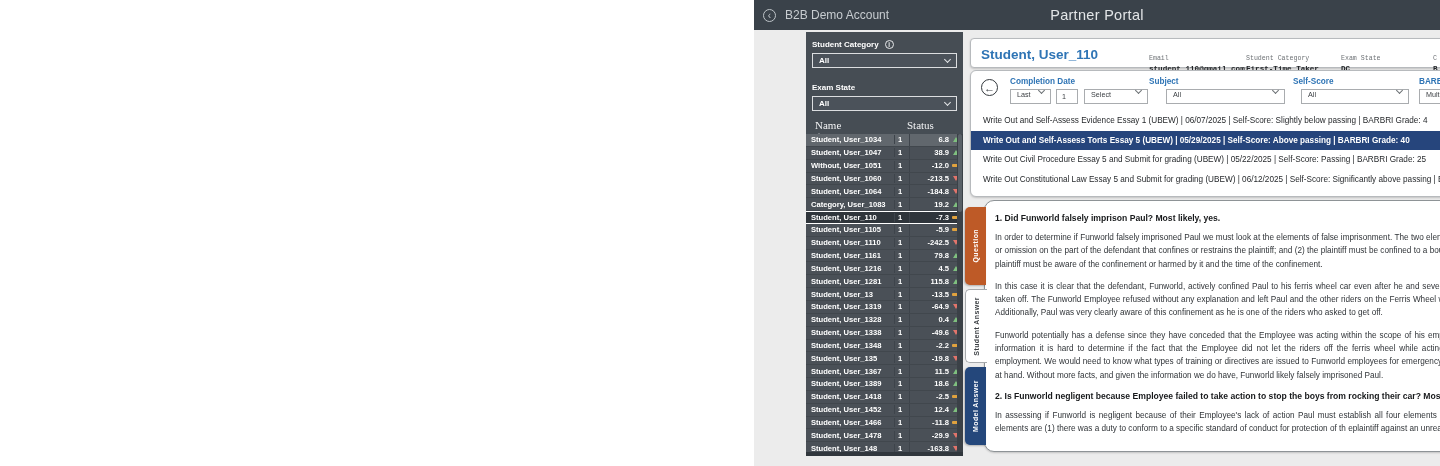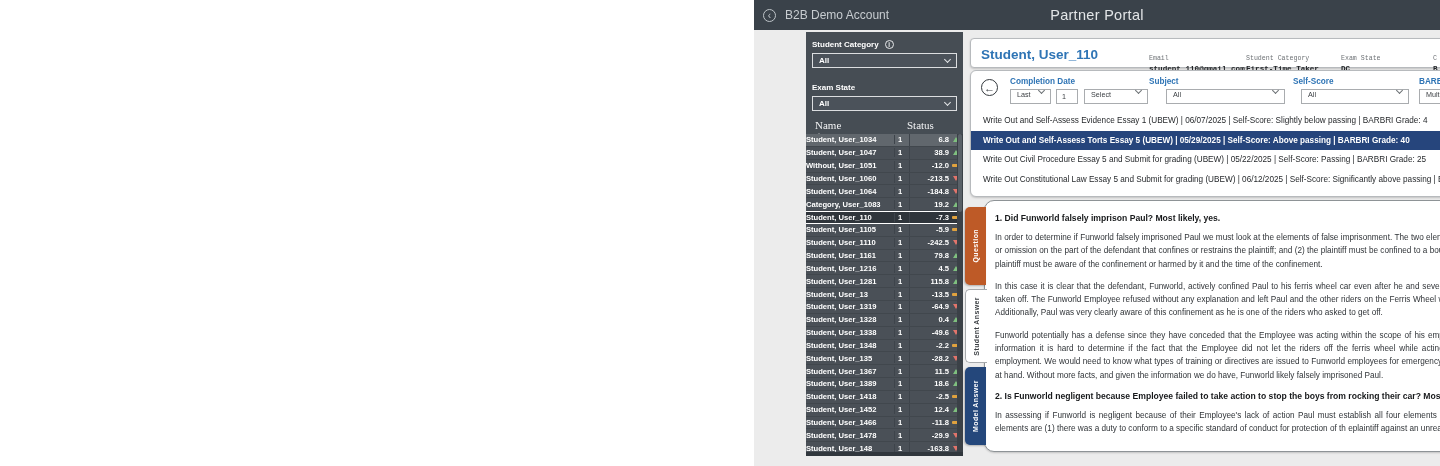--- a/index.html
+++ b/index.html
@@ -33,21 +33,21 @@
   .sb-thead .th-name { flex:1; padding-left:3px; }
   .sb-thead .th-status { width:50px; }
   .sort-tri { width:0; height:0; border-left:3.5px solid transparent; border-right:3.5px solid transparent;
     border-bottom:5px solid #D4D7DA; margin:2px 0 2px 4px; }
 
   .sb-list { position:absolute; left:0; right:0; top:102px; bottom:4px; background:#464D54; overflow:hidden; }
   .sb-row { display:flex; align-items:center; height:12.85px; background:#4A5057;
     border-bottom:1px solid #41474D; cursor:pointer; }
   .sb-row:first-child { background:#61676D; }
   .sb-row.selected { background:#2F353B; border-top:1px solid #FFFFFF; border-bottom:1px solid #FFFFFF; }
-  .c-name { flex:1; color:#FFFFFF; font-size:7.6px; font-weight:700; white-space:nowrap; overflow:hidden; }
+  .c-name { flex:1; color:#FFFFFF; font-size:7.6px; font-weight:700; padding-left:5px; white-space:nowrap; overflow:hidden; }
   .c-att { width:15px; color:#FFFFFF; font-size:7.6px; font-weight:700; border-left:1px solid #3E444B; padding-left:3px; }
   .c-val { width:40px; color:#FFFFFF; font-size:7.6px; font-weight:700; text-align:right;
     border-left:1px solid #3E444B; align-self:stretch; display:flex; align-items:center; justify-content:flex-end; }
   .c-ico { width:14px; display:flex; align-items:center; justify-content:center; }
   .tri-up { width:0; height:0; border-left:3.5px solid transparent; border-right:3.5px solid transparent; border-bottom:5.5px solid #7FC07F; }
   .tri-down { width:0; height:0; border-left:3.5px solid transparent; border-right:3.5px solid transparent; border-top:5.5px solid #E2746B; }
   .dash-flat { width:8px; height:3px; background:#E0A23E; border-radius:1px; }
   .sb-scroll { position:absolute; right:0; top:102px; bottom:4px; width:6px; background:#3B4147; }
   .sb-thumb { position:absolute; top:0; left:1px; width:4px; height:78px; background:#5A6168; border-radius:2px; cursor:grab; }
   .sb-bottom { position:absolute; left:0; right:0; bottom:0; height:4px; background:#31373D; }
@@ -269,21 +269,21 @@
           <span class="c-name">Student, User_1348</span>
           <span class="c-att">1</span>
           <span class="c-val">-2.2</span>
           <span class="c-ico">
             <i class="dash-flat"></i>
           </span>
         </div>
         <div class="sb-row">
           <span class="c-name">Student, User_135</span>
           <span class="c-att">1</span>
-          <span class="c-val">-28.2</span>
+          <span class="c-val">-19.8</span>
           <span class="c-ico">
             <i class="tri-down"></i>
           </span>
         </div>
         <div class="sb-row">
           <span class="c-name">Student, User_1367</span>
           <span class="c-att">1</span>
           <span class="c-val">11.5</span>
           <span class="c-ico">
             <i class="tri-up"></i>

